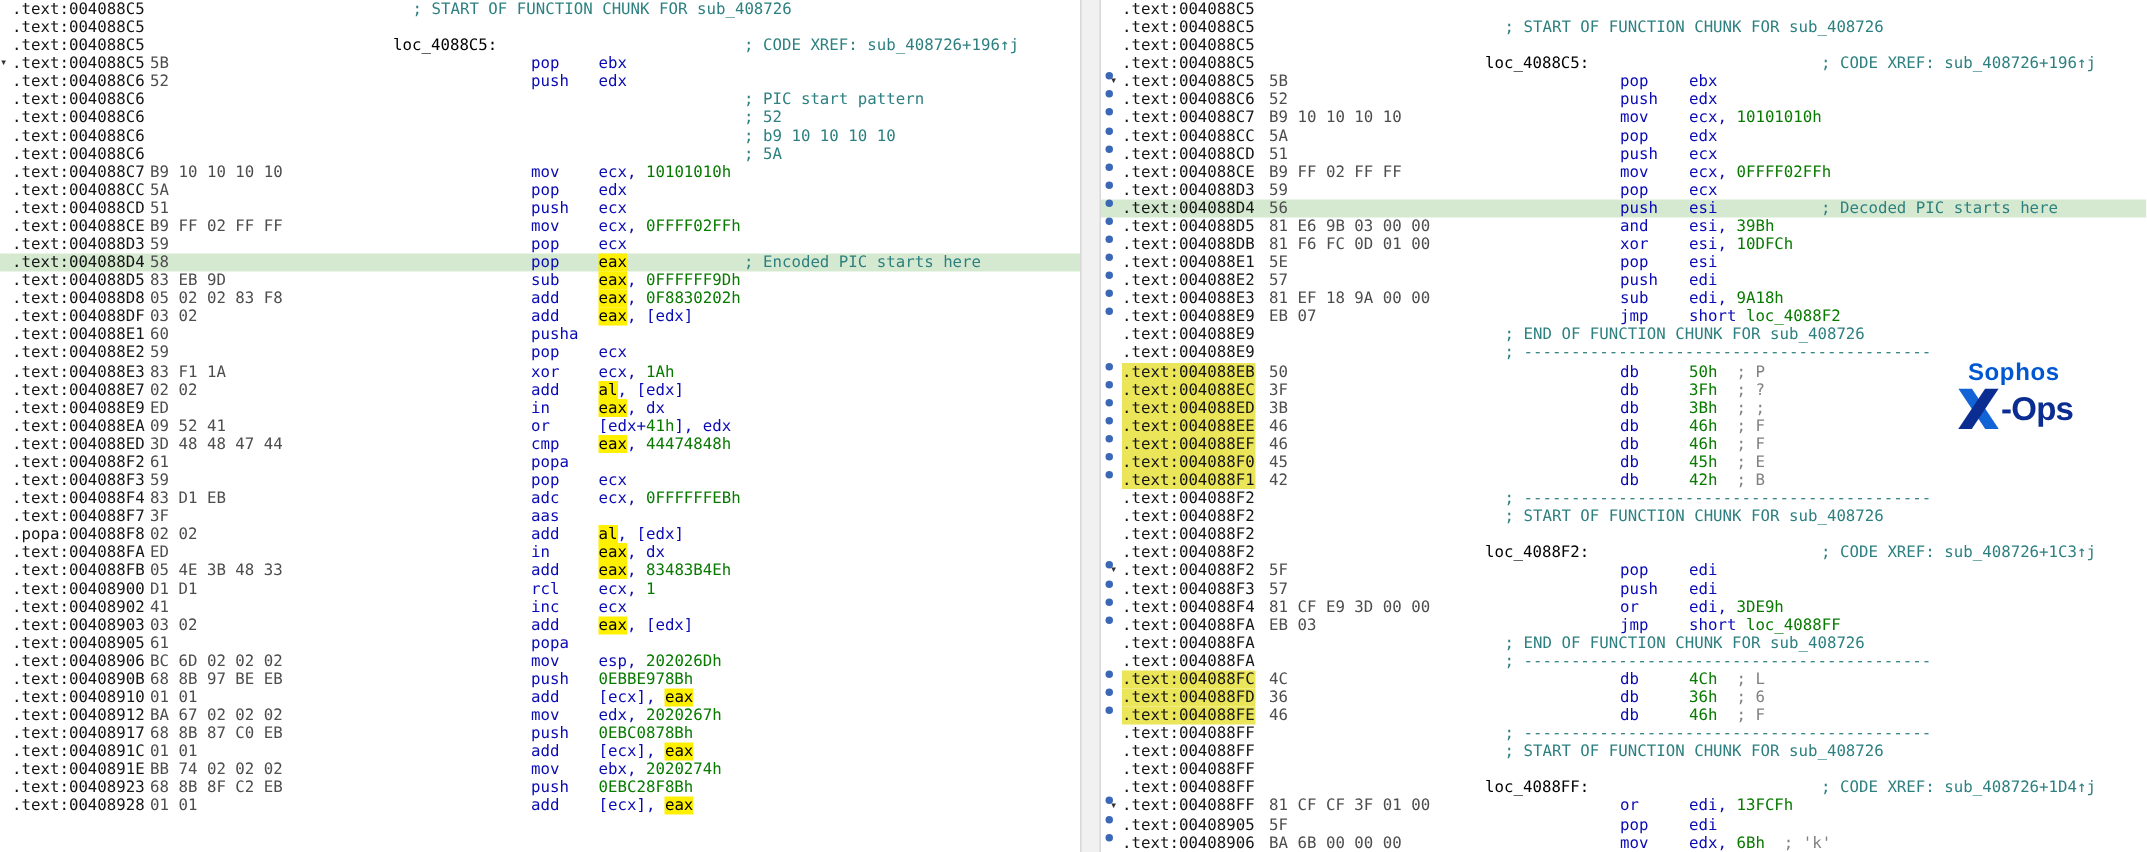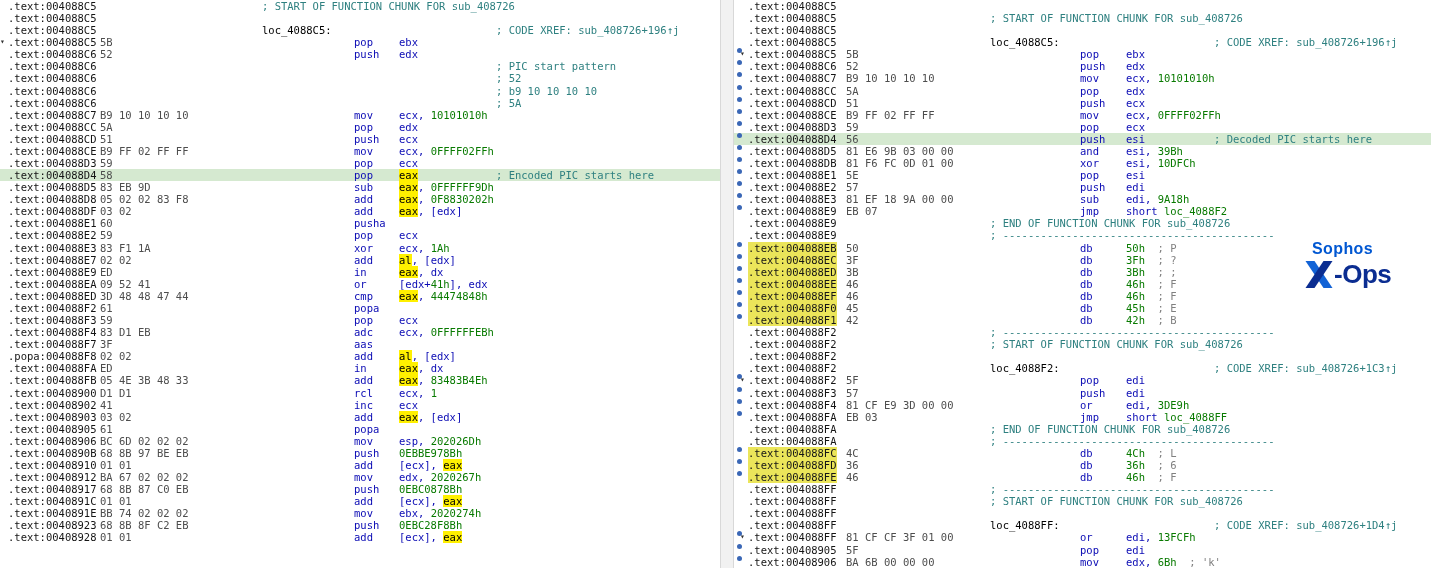--- a/index.html
+++ b/index.html
@@ -14,21 +14,21 @@
   #splitter{position:absolute;left:720px;top:0;width:14px;height:568px;background:#f1f1f1;
     border-left:1px solid #d8d8d8;border-right:1px solid #d8d8d8;box-sizing:border-box;}
   #right{left:734px;width:697px;}
   .row{position:relative;height:12.085px;line-height:12.09px;white-space:pre;}
   .row.g{background:var(--row-hl);}
   .row > span{position:absolute;top:0;}
   .c-a{color:var(--text);}
   .ya{background:var(--addr-hl);}
   .c-b{color:var(--bytes);}
   .c-l{color:#000000;}
-  .c-lc{color:var(--cmt);}
+  .c-lc{color:var(--cmt);margin-left:13px;}
   .c-m{color:var(--mn);}
   .c-c{color:var(--cmt);text-align:right;}
   .tk-r{color:var(--mn);}
   .tk-n{color:var(--num);text-align:center;}
   .tk-y{color:#000;background:var(--reg-hl);}
   .tail{color:#808080;}
   .dot{width:5px;height:5px;border-radius:50%;background:var(--dot);top:3.5px;}
   .arrow{color:#333;font-size:8px;top:1px;}
   
   #left .c-a{left:8px;}   #left .c-b{left:100px;}
@@ -36,21 +36,21 @@
   #left .c-m{left:354px;} #left .c-o{left:399px;} #left .c-c{left:496px;}
   #left .arrow{left:0px;}
   #right .c-a{left:14px;} #right .c-b{left:112px;}
   #right .c-l,#right .c-lc{left:256px;}
   #right .c-m{left:346px;} #right .c-o{left:392px;} #right .c-c{left:480px;}
   #right .arrow{left:6px;} #right .dot{left:3px;}
   
   #logo{position:absolute;left:570px;top:240px;width:140px;font-family:"Liberation Sans",sans-serif;z-index:5;}
   .logo-brand{color:var(--sophos-blue);font-size:16px;font-weight:700;letter-spacing:.4px;margin-left:8px;}
   .logo-row{display:flex;align-items:center;margin-top:1px;}
-  .logo-product{font-size:26px;font-weight:700;color:var(--logo-dark);letter-spacing:-0.5px;}
+  .logo-product{font-size:22px;font-weight:700;color:var(--logo-dark);letter-spacing:-0.5px;}
 </style>
 </head>
 <body>
 
 <div id="left" class="panel">
     <div class="row"><span class="c-a">.text:004088C5</span><span class="c-lc">; START OF FUNCTION CHUNK FOR sub_408726</span></div>
     <div class="row"><span class="c-a">.text:004088C5</span></div>
     <div class="row"><span class="c-a">.text:004088C5</span><span class="c-l">loc_4088C5:</span><span class="c-c">; CODE XREF: sub_408726+196↑j</span></div>
     <div class="row"><span class="arrow">▾</span><span class="c-a">.text:004088C5</span><span class="c-b">5B</span><span class="c-m">pop</span><span class="c-o"><span class="tk-r">ebx</span></span></div>
     <div class="row"><span class="c-a">.text:004088C6</span><span class="c-b">52</span><span class="c-m">push</span><span class="c-o"><span class="tk-r">edx</span></span></div>

